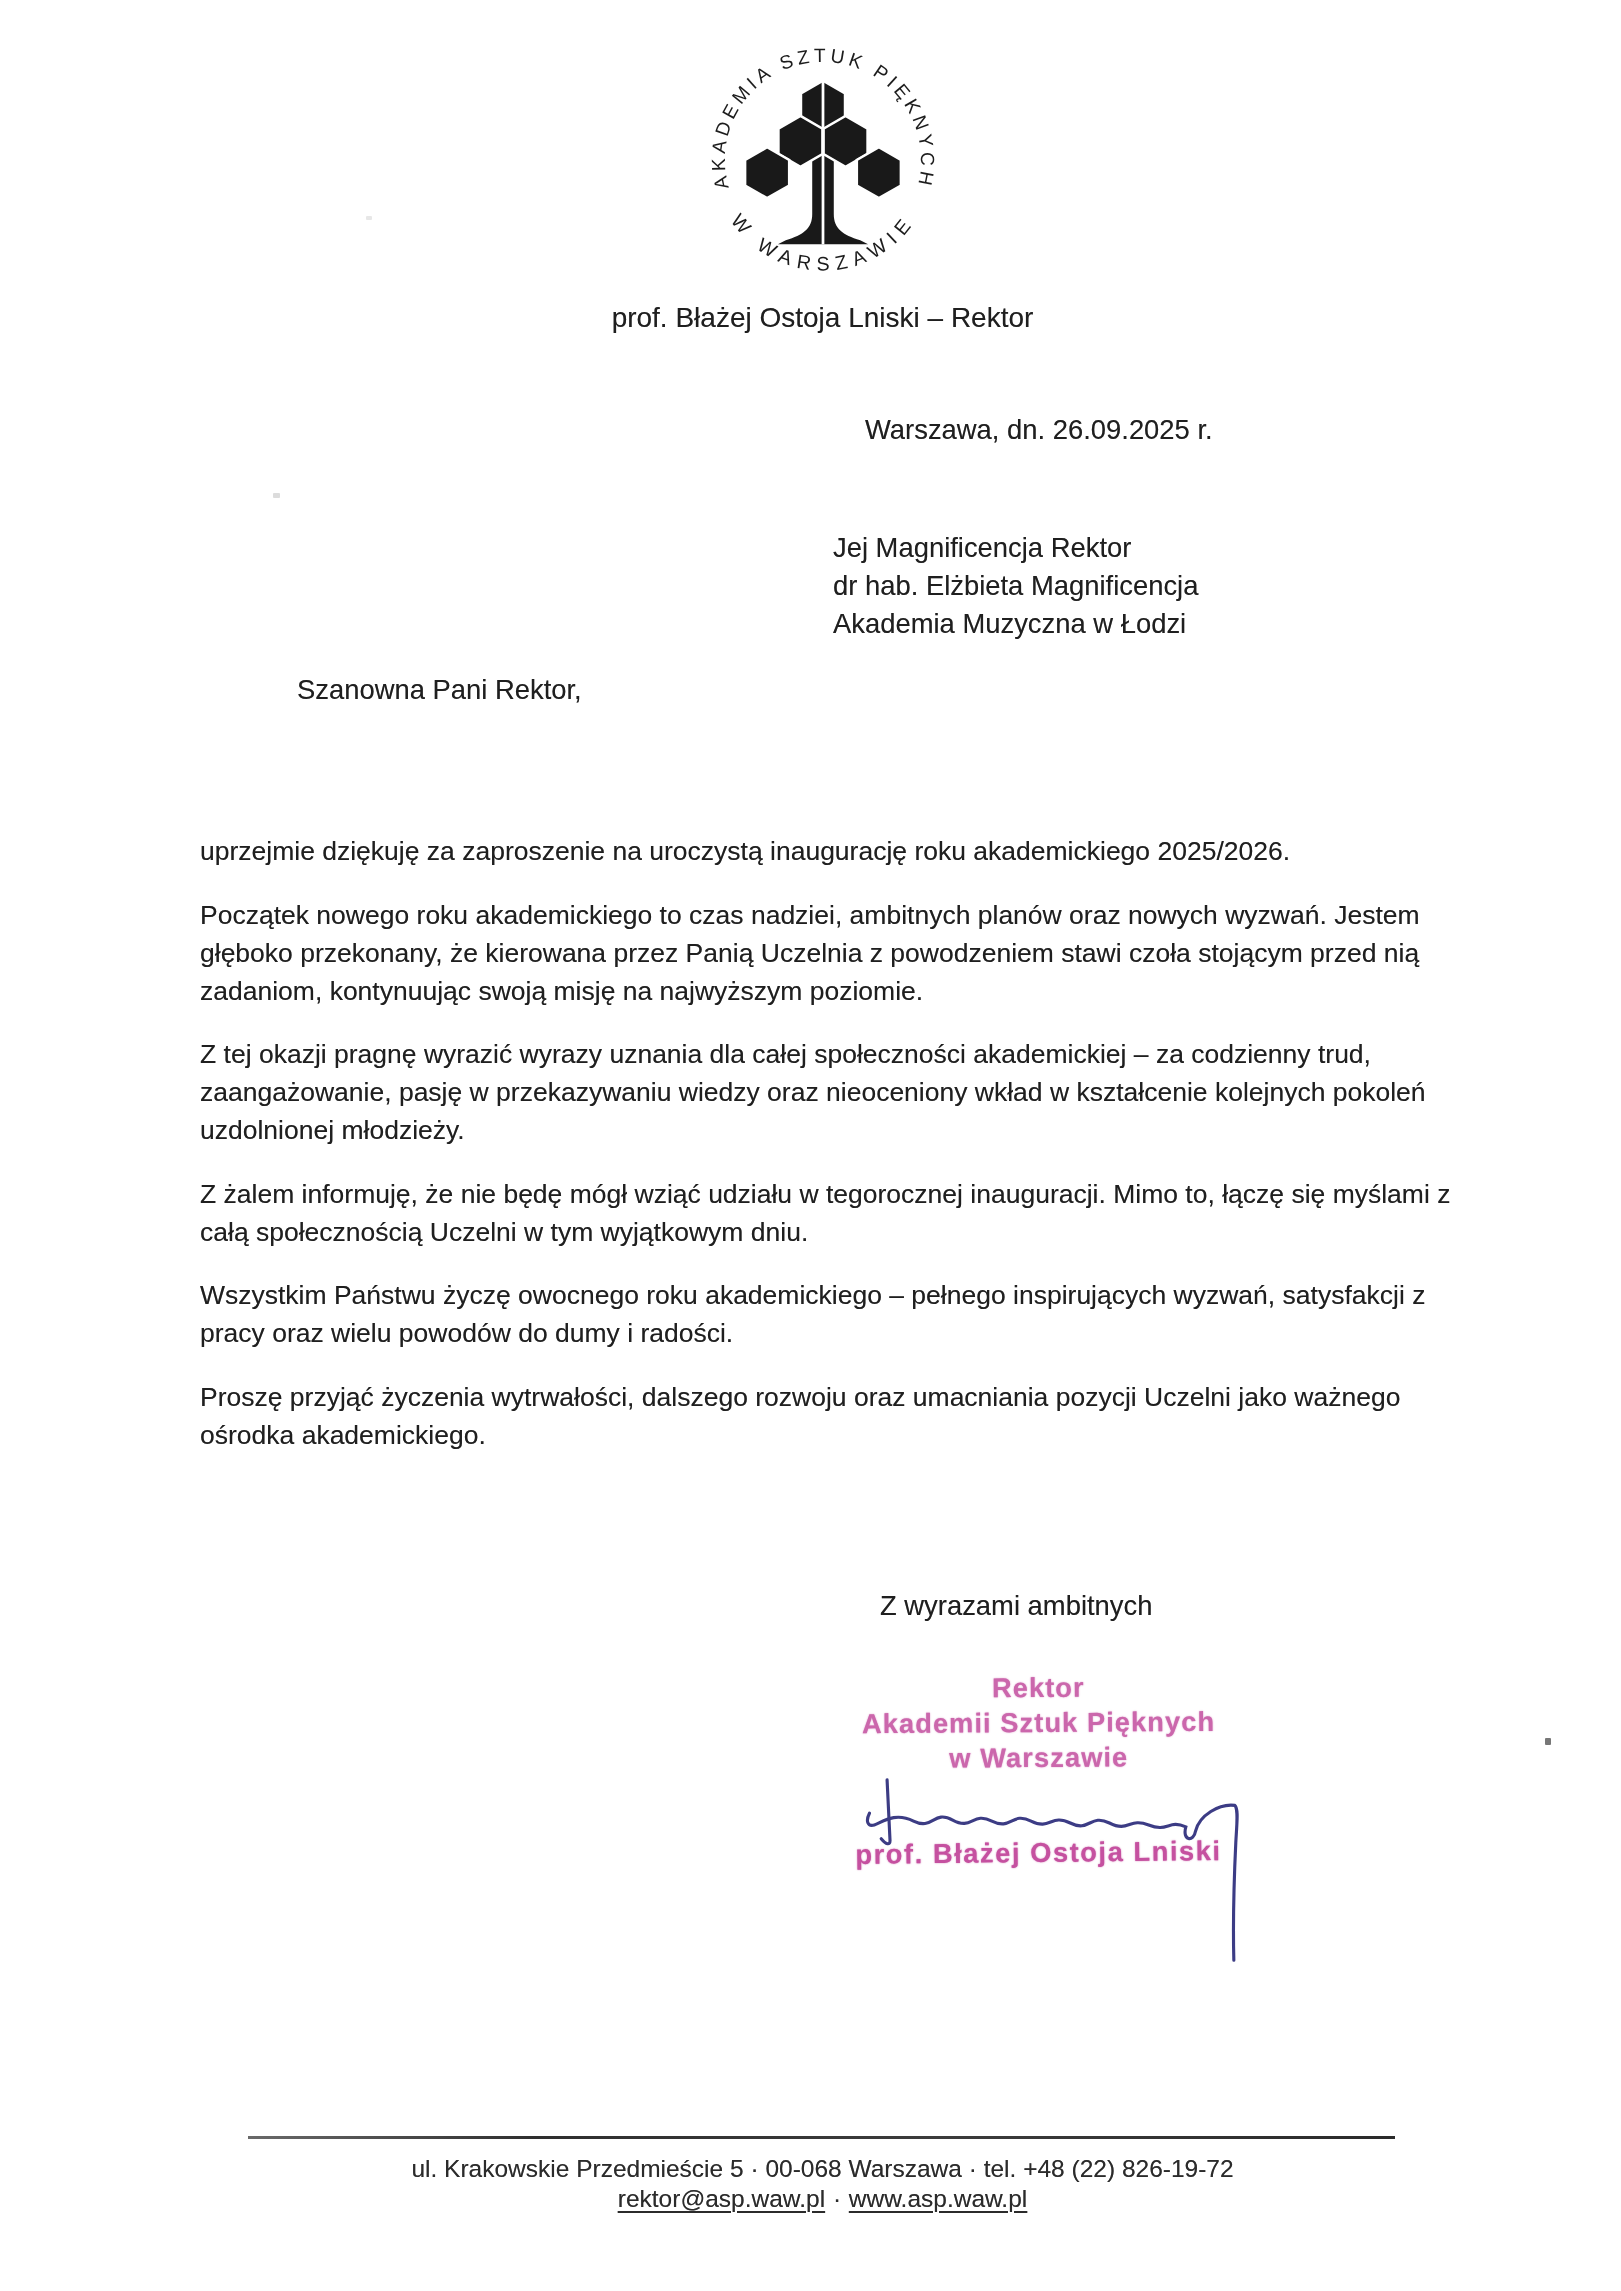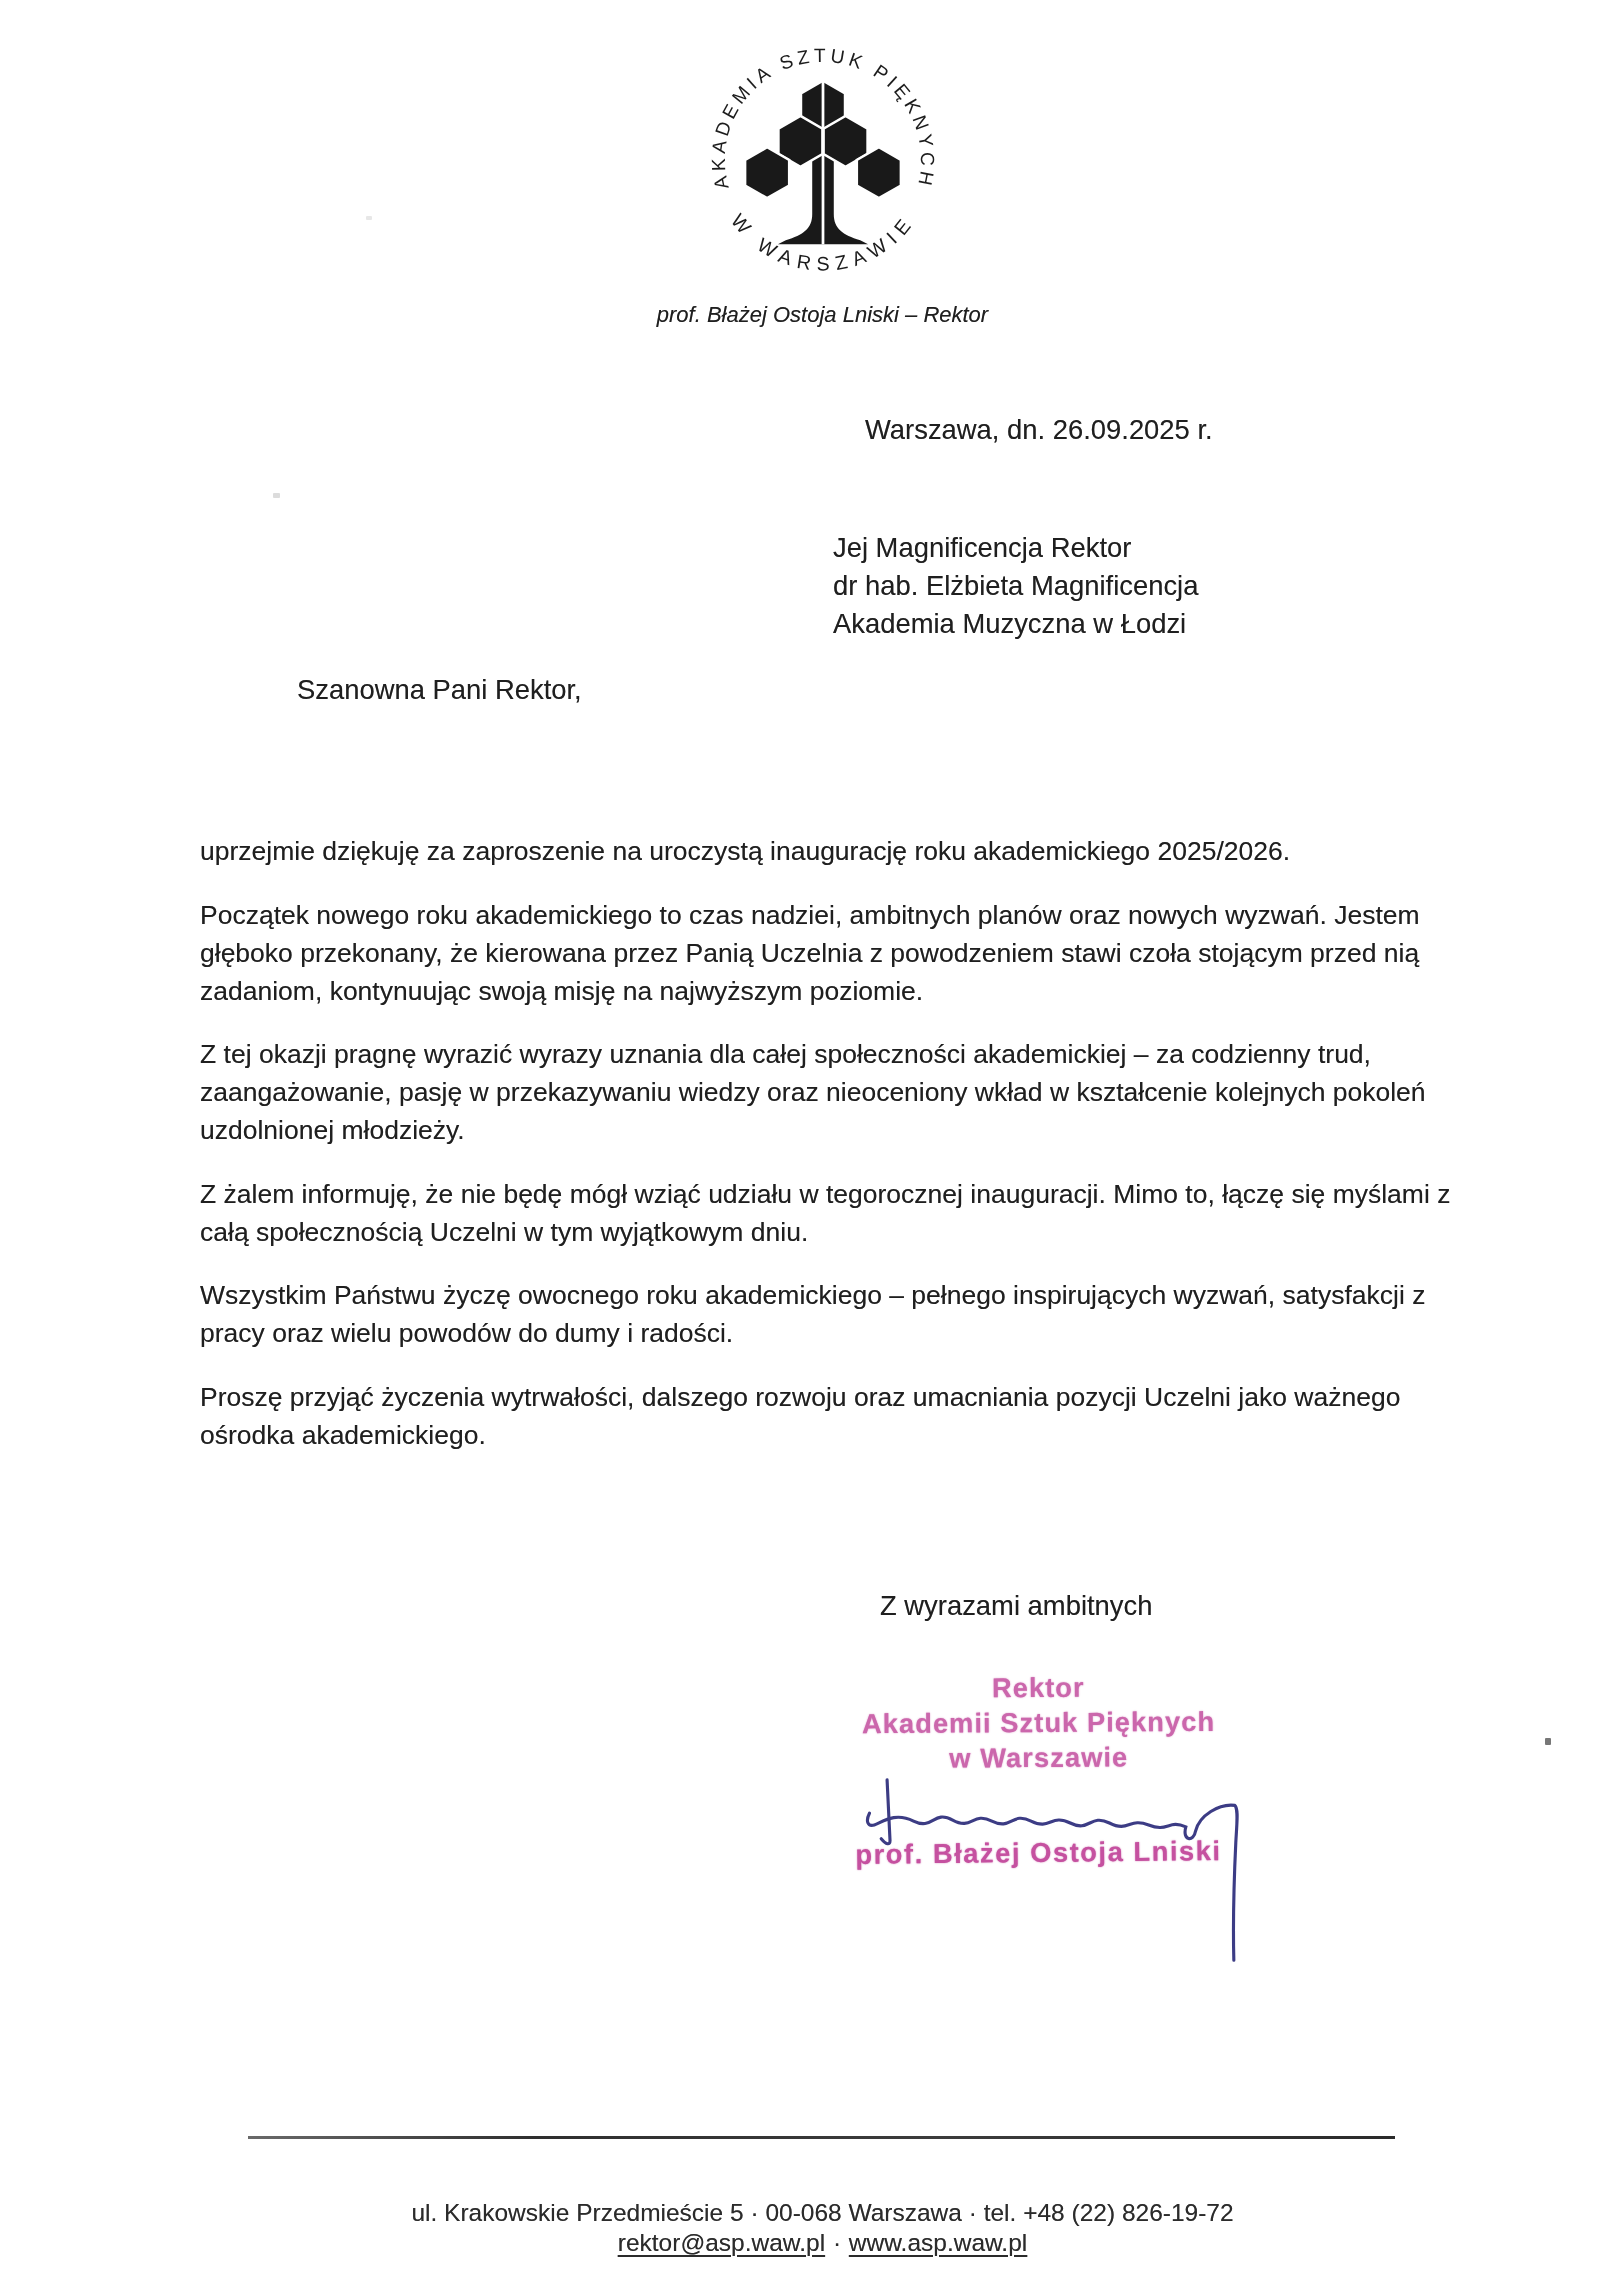--- a/index.html
+++ b/index.html
@@ -7,21 +7,21 @@
     position:relative;width:1621px;height:2292px;background:#ffffff;
     font-family:"Liberation Sans", sans-serif;color:#1f1f1f;overflow:hidden;
   }
   .abs{position:absolute;}
   .scan-text{text-shadow:0 0 0.5px rgba(20,20,20,0.45);}
   
   .logo-svg{position:absolute;left:676px;top:12.7px;width:294px;height:294px;}
   .ring-text{font-family:"Liberation Sans",sans-serif;font-size:19.5px;letter-spacing:4.2px;fill:#1c1c1c;font-weight:500;}
   .ring-text-bottom{font-size:20px;letter-spacing:7px;}
   
-  .sender-line{left:200px;top:302px;width:1245px;text-align:center;font-size:22px;font-style:italic;}
+  .sender-line{left:200px;top:302px;width:1245px;text-align:center;font-size:28px;}
   .date-line{left:865px;top:414px;font-size:27.4px;}
   .recipient{left:833px;top:529px;font-size:27.4px;line-height:38px;}
   .salutation{left:297px;top:674px;font-size:27.4px;}
   
   .body-block{left:200px;top:812px;width:1255px;font-size:26.5px;line-height:38px;margin-top:20px;}
   .body-block p{margin:0 0 25.5px 0;}
   .closing{left:880px;top:1590px;font-size:27.4px;}
   
   .stamp-title{
     left:823px;top:1670px;width:431px;text-align:center;
@@ -35,21 +35,21 @@
     color:#bf3f96;opacity:.9;text-shadow:0 0 1.6px rgba(191,63,150,.8);
     transform:rotate(-0.6deg);
   }
   .sig-svg{position:absolute;left:843px;top:1764px;width:431px;height:216px;}
   
   .footer-rule{
     left:248px;top:2136px;width:1147px;height:2.9px;
     background:linear-gradient(90deg,#6a6a6a,#2f2f2f 25%,#3c3c3c 60%,#2b2b2b);
   }
   .footer-text{left:200px;top:2154px;width:1245px;text-align:center;
-    font-size:24.5px;line-height:30px;color:#2b2b2b;margin-top:44px;}
+    font-size:24.5px;line-height:30px;color:#2b2b2b;}
   .footer-link{text-decoration:underline;text-underline-offset:3.9px;text-decoration-thickness:2px;}
   .footer-sep{padding:0 7.8px;}
   
   .speck{position:absolute;border-radius:1px;}
   .speck1{left:1545px;top:1738px;width:5.9px;height:6.9px;background:#4a4a4a;opacity:.75;}
   .speck2{left:273px;top:493px;width:6.9px;height:4.9px;background:#b9b9b9;opacity:.5;}
   .speck3{left:366px;top:216px;width:5.9px;height:3.9px;background:#c9c9c9;opacity:.45;}
 </style>
 </head>
 <body>

